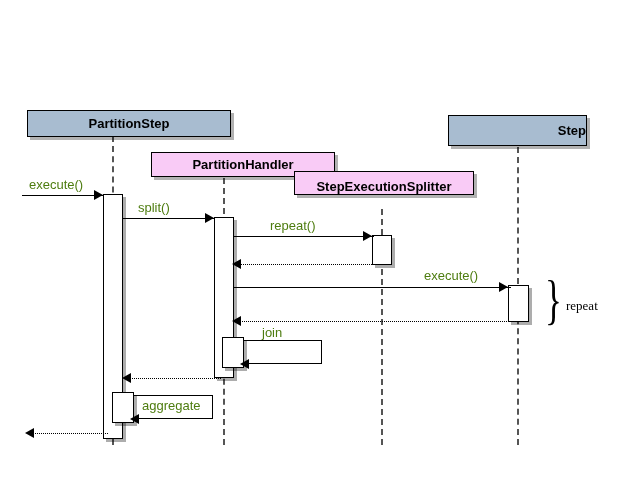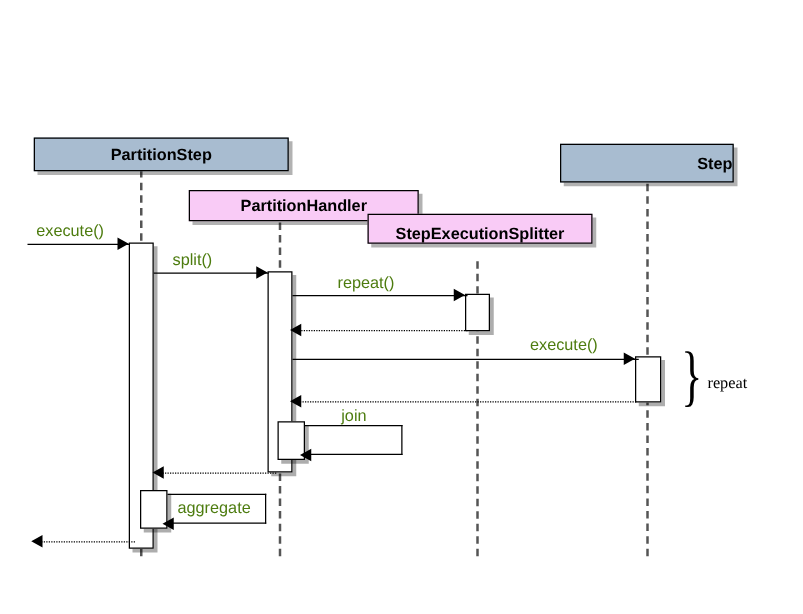--- a/index.html
+++ b/index.html
@@ -158,21 +158,21 @@
 
   <div class="msg-line" style="left:234px; top:287px; width:277px;"></div>
   <div class="arrow-head right" style="left:499px; top:282px;"></div>
   <div class="msg-label" style="left:424px; top:268px;">execute()</div>
 
   <div class="msg-line dotted" style="left:238px; top:321px; width:271px;"></div>
   <div class="arrow-head left" style="left:232px; top:316px;"></div>
 
   <div class="selfcall" style="left:244px; top:340px; width:78px; height:24px;"></div>
   <div class="arrow-head left" style="left:240px; top:359px;"></div>
-  <div class="msg-label" style="left:273px; top:325px;">join</div>
+  <div class="msg-label" style="left:262px; top:325px;">join</div>
 
   <div class="msg-line dotted" style="left:128px; top:378px; width:93px;"></div>
   <div class="arrow-head left" style="left:122px; top:373px;"></div>
 
   <div class="selfcall" style="left:134px; top:395px; width:79px; height:24px;"></div>
   <div class="arrow-head left" style="left:130px; top:414px;"></div>
   <div class="msg-label" style="left:142px; top:398px;">aggregate</div>
 
   <div class="msg-line dotted" style="left:31px; top:433px; width:77px;"></div>
   <div class="arrow-head left" style="left:25px; top:428px;"></div>

